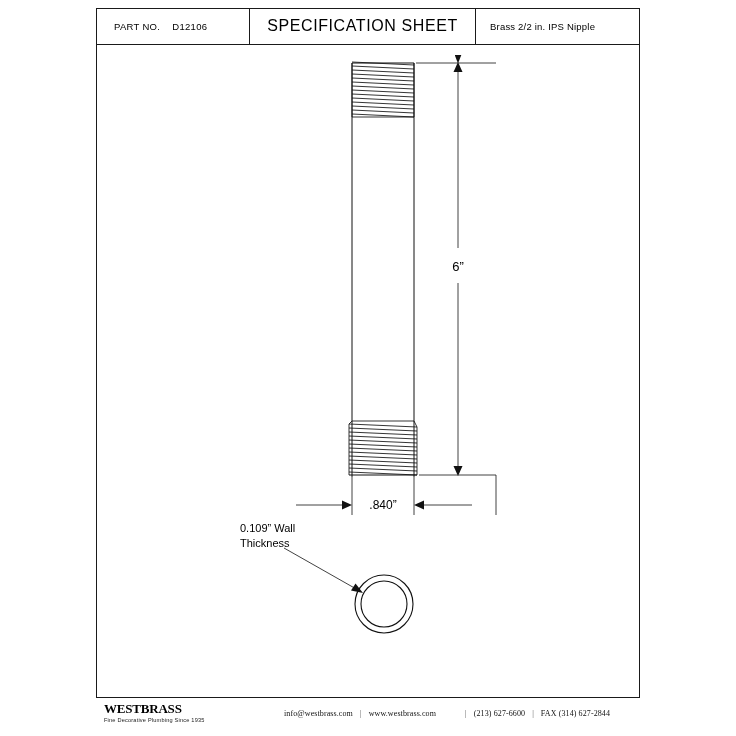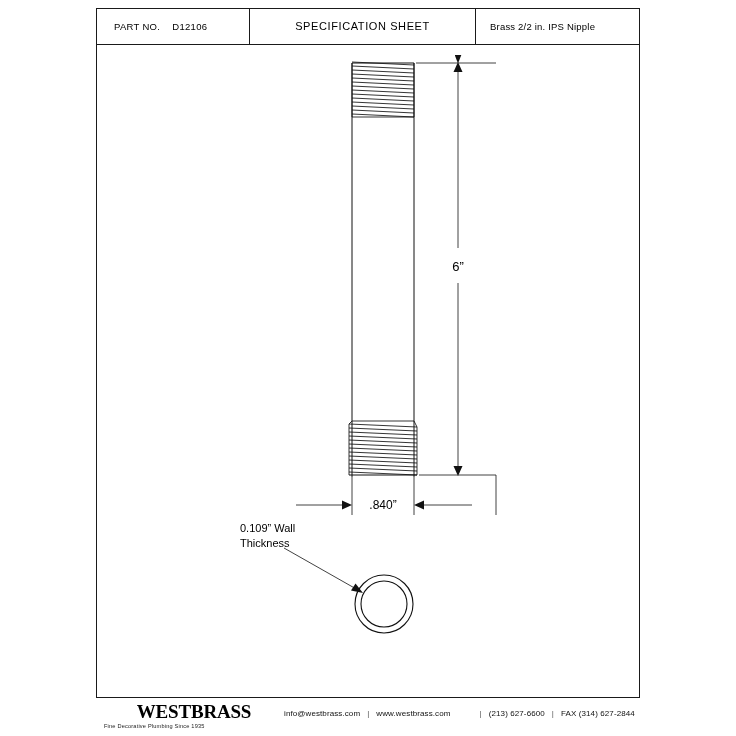--- a/index.html
+++ b/index.html
@@ -55,21 +55,21 @@
     border-right: 1px solid #1a1a1a;
     font-size: 9.5px;
     letter-spacing: 0.3px;
   }
   .tb-part .lbl { margin-right: 12px; }
   .tb-part .val { }
   .tb-title {
     width: 226px;
     justify-content: center;
     border-right: 1px solid #1a1a1a;
-    font-size: 11px;
+    font-size: 16px;
     letter-spacing: 0.6px;
   }
   .tb-desc {
     flex: 1;
     padding-left: 14px;
     font-size: 9.5px;
     letter-spacing: 0.2px;
   }
 
   
@@ -84,40 +84,40 @@
     align-items: flex-start;
   }
   .logo {
     width: 180px;
     padding-left: 8px;
     padding-top: 4px;
   }
   .logo .brand {
     font-family: "Liberation Serif", serif;
     font-weight: bold;
-    font-size: 19px;
+    font-size: 13px;
     letter-spacing: -0.2px;
     line-height: 1;
-    text-align: center;
   }
   .logo .tag {
     font-size: 5.6px;
     letter-spacing: 0.2px;
     margin-top: 2px;
     color: #222;
   }
   .contact {
     flex: 1;
     padding-top: 11px;
     font-size: 8px;
     letter-spacing: 0.1px;
     color: #111;
     display: flex;
     align-items: center;
     gap: 0px;
+    font-family: Liberation Serif, serif;
   }
   .contact .sep { margin: 0 7px; color: #555; }
   .contact .gap { display: inline-block; width: 22px; }
 
   
   #drawing {
     position: absolute;
     left: 96px;
     top: 45px;
     width: 544px;

